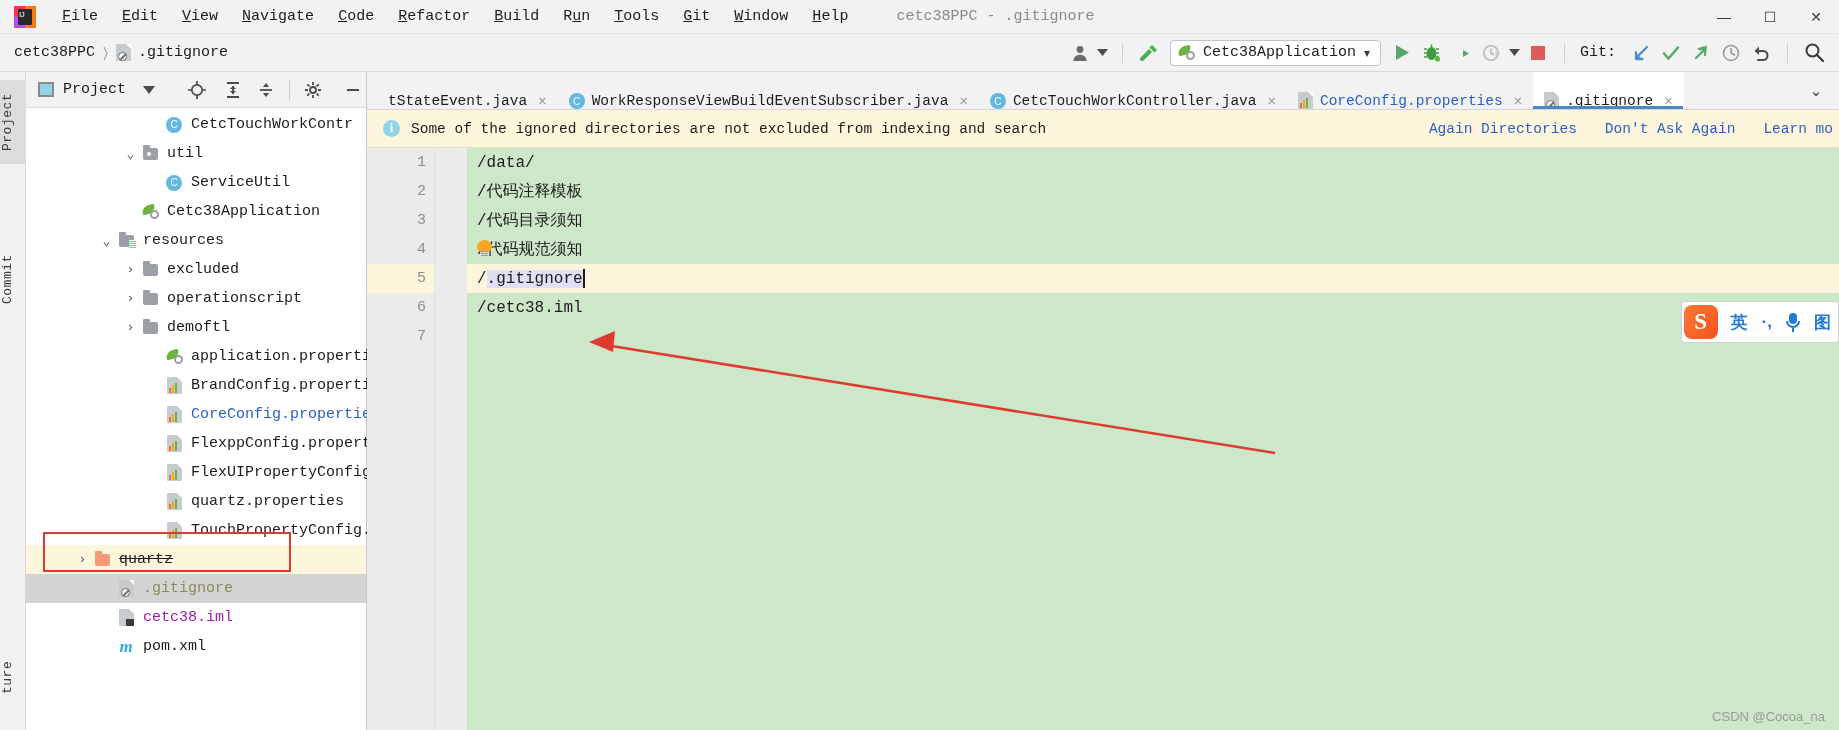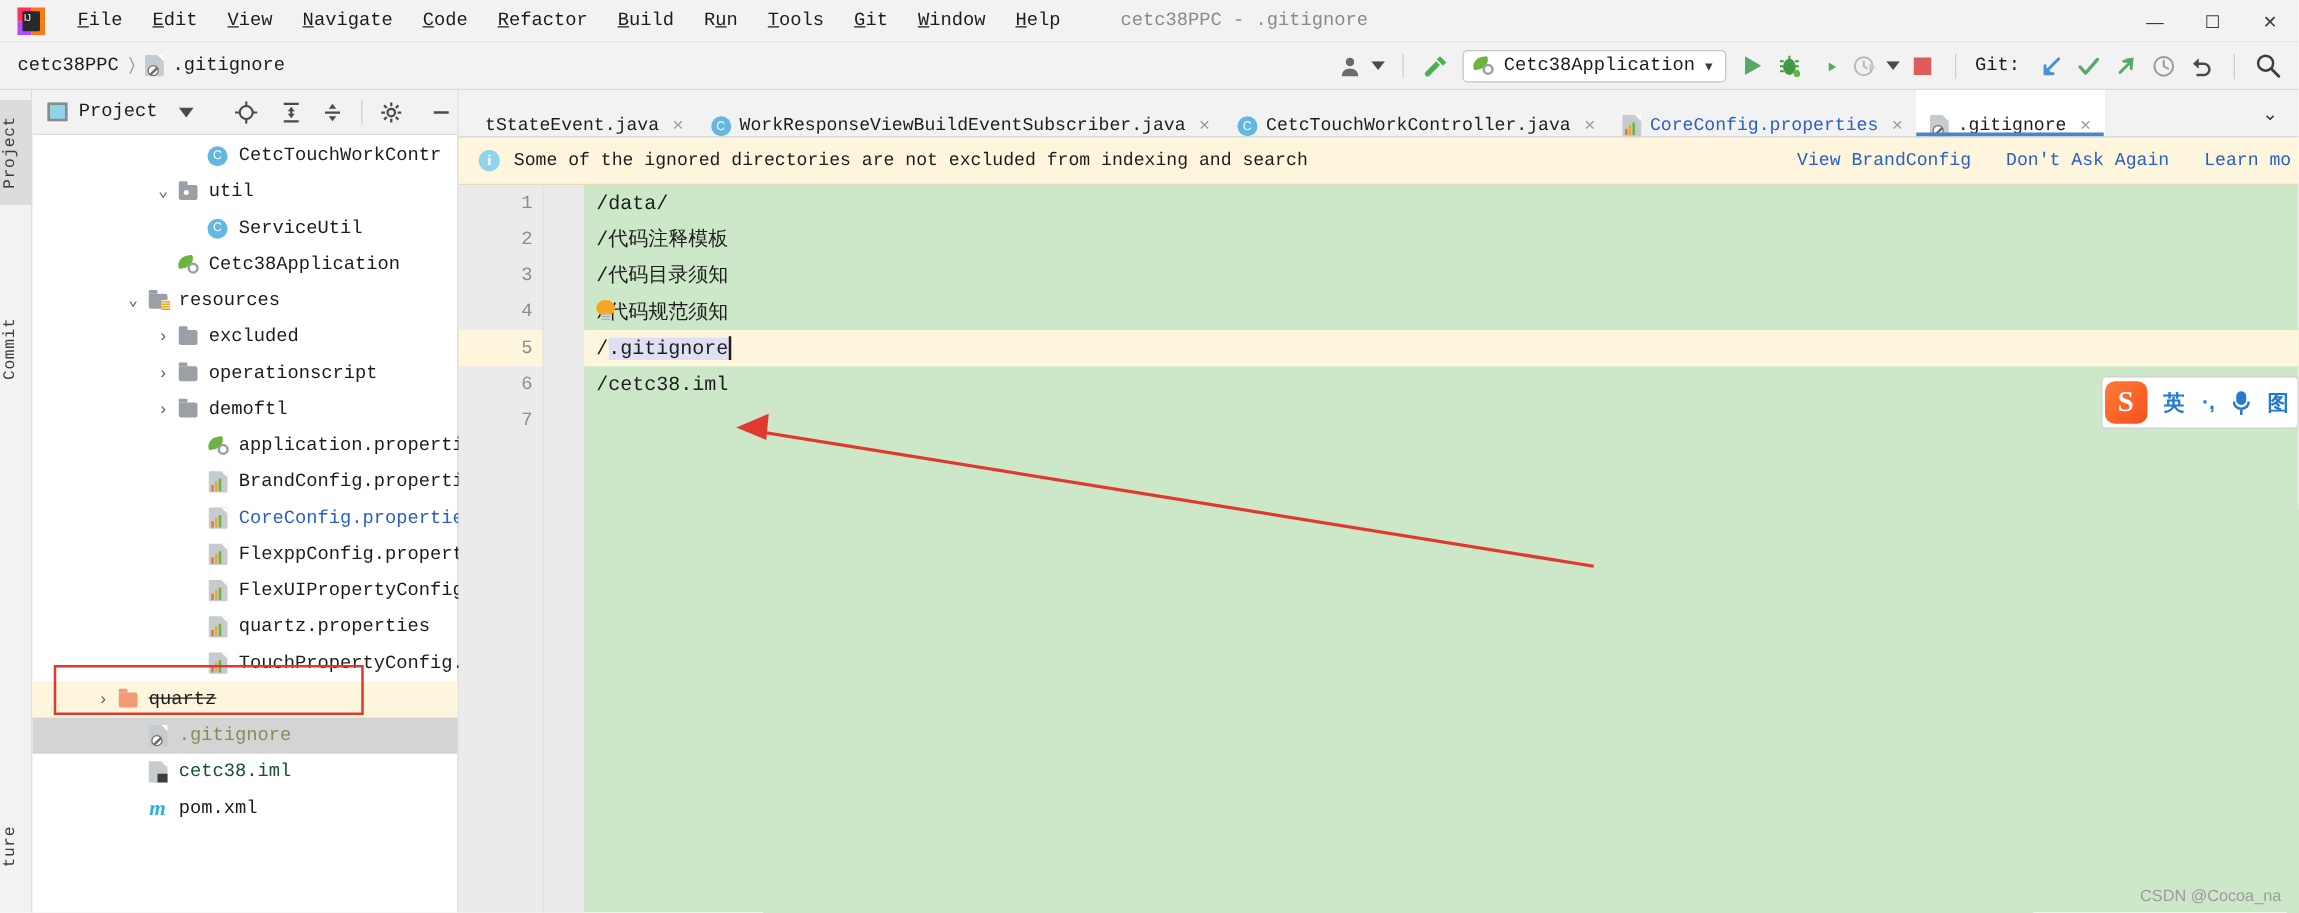--- a/index.html
+++ b/index.html
@@ -659,21 +659,21 @@
           </span>
           <span class="tlabel" style="color: rgb(138, 138, 90);">.gitignore</span>
         </div>
         <div class="tnode" style="padding-left: 72px;">
           <span class="arrow"></span>
           <span class="ticon">
             <span class="ico-iml">
               <span class="blk"></span>
             </span>
           </span>
-          <span class="tlabel" style="color: #14532d;">cetc38.iml</span>
+          <span class="tlabel" style="color: #a21caf;">cetc38.iml</span>
         </div>
         <div class="tnode" style="padding-left: 72px;">
           <span class="arrow"></span>
           <span class="ticon">
             <span class="ico-maven">m</span>
           </span>
           <span class="tlabel">pom.xml</span>
         </div>
       </div>
 
@@ -724,21 +724,21 @@
           <span>.gitignore</span>
           <span class="tclose">✕</span>
         </div>
         <div class="tabs-right">⌄</div>
       </div>
 
     <div class="notif">
       <span class="ico-info">i</span>
       <span class="notif-text">Some of the ignored directories are not excluded from indexing and search</span>
       <span class="notif-links">
-        <span class="notif-link">View BrandConfig</span>
+        <span class="notif-link">Again Directories</span>
         <span class="notif-link">Don't Ask Again</span>
         <span class="notif-link">Learn mo</span>
       </span>
     </div>
 
     <div class="code">
       <div class="gutter" id="gutter">
           <div class="gline">1</div>
           <div class="gline">2</div>
           <div class="gline">3</div>

